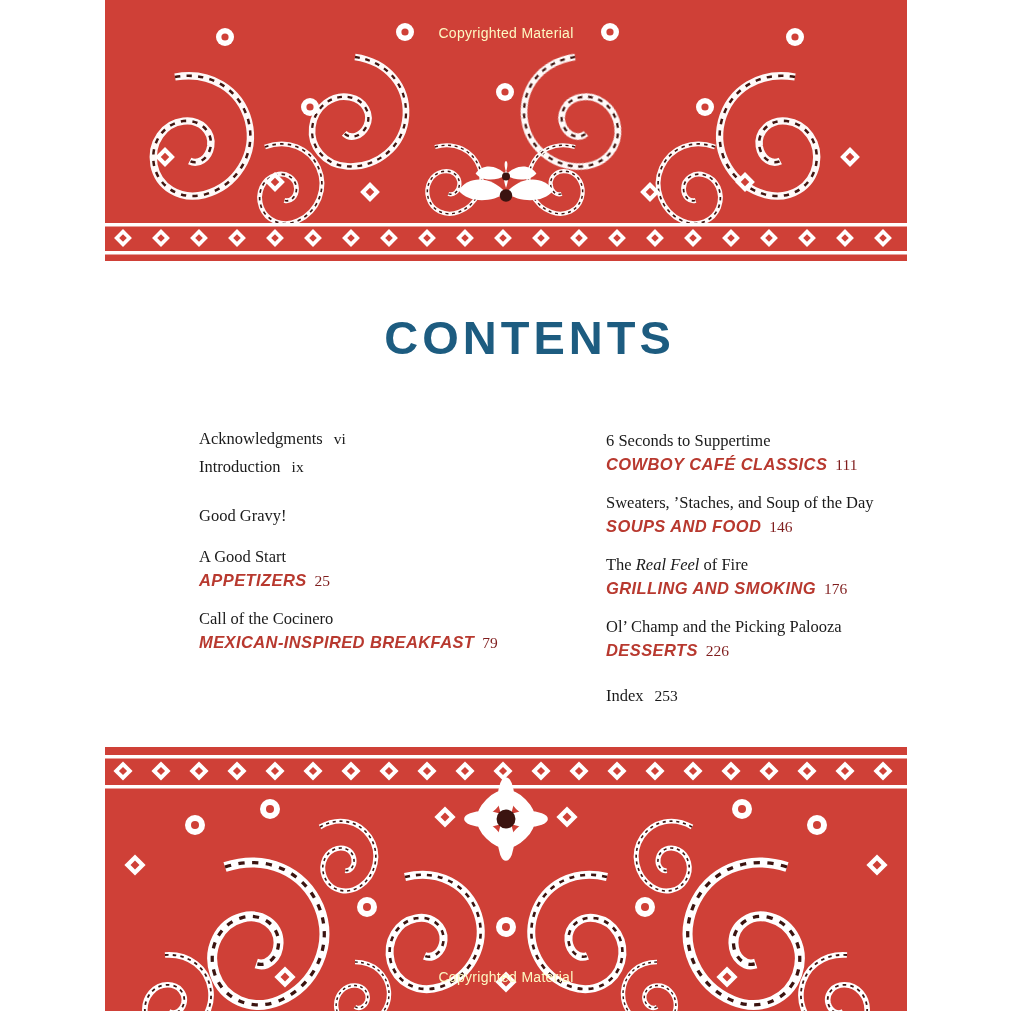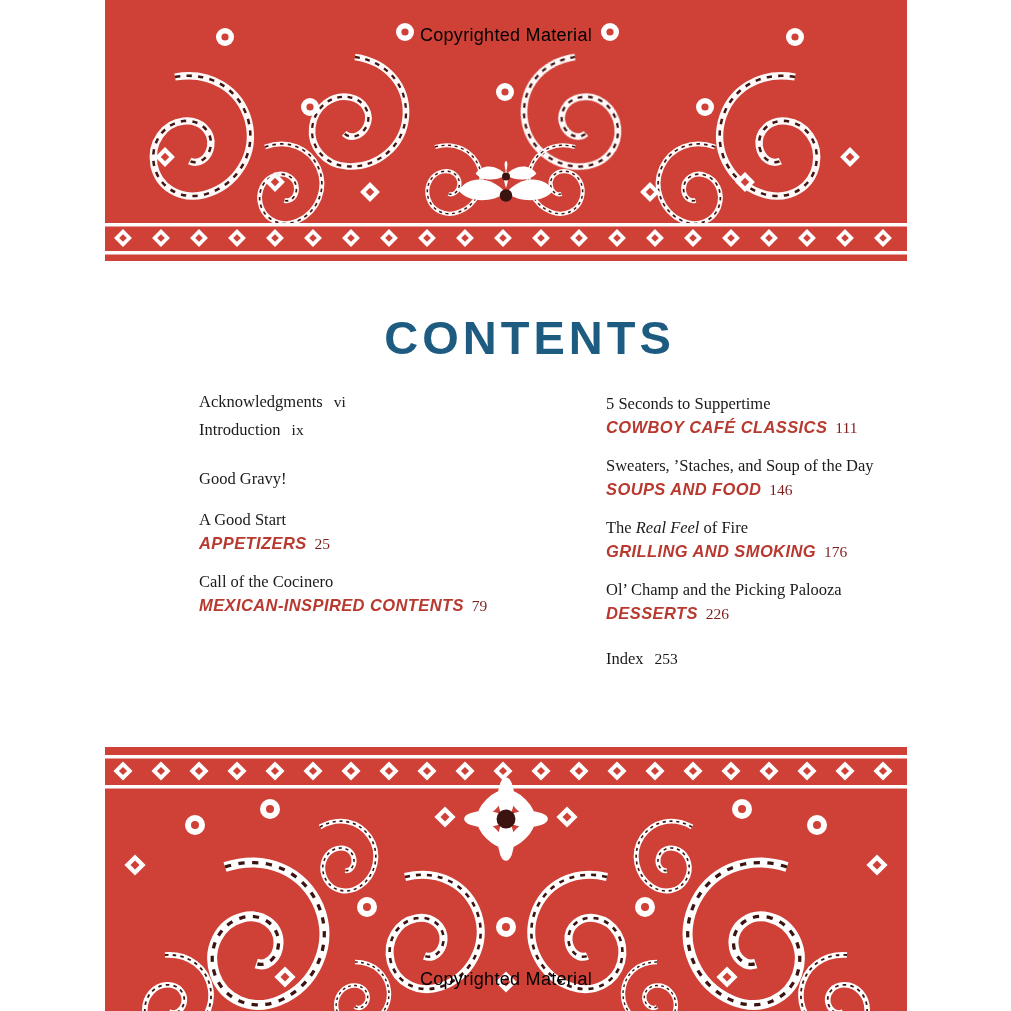--- a/index.html
+++ b/index.html
@@ -41,23 +41,23 @@
   .band .pattern {
     position: absolute;
     inset: 0;
   }
 
   .copyright {
     position: absolute;
     left: 0;
     right: 0;
     text-align: center;
-    color: #000000;
+    color: #fef9c3;
     font-family: "Liberation Sans", sans-serif;
-    font-size: 18px;
+    font-size: 14px;
     letter-spacing: 0.3px;
   }
   .copyright-top { top: 28px; }
   .copyright-bottom { top: 969px; }
 
   
   .contents-title {
     position: absolute;
     top: 310px;
     left: 0;
@@ -75,20 +75,21 @@
   .toc {
     position: absolute;
     top: 392px;
     left: 199px;
     width: 680px;
     display: flex;
     gap: 134px;
   }
   .toc-col {
     width: 273px;
+    margin-top: 37px;
   }
 
   .entry {
     margin-bottom: 17px;
   }
   .entry-sub {
     font-family: "Liberation Serif", serif;
     font-size: 16.5px;
     color: #1a1a1a;
     line-height: 1.45;
@@ -245,30 +246,30 @@
         <div class="entry-sub">A Good Start</div>
         <div class="entry-main">
           <span class="entry-title">APPETIZERS</span><span class="entry-page">25</span>
         </div>
       </div>
 
 
       <div class="entry">
         <div class="entry-sub">Call of the Cocinero</div>
         <div class="entry-main">
-          <span class="entry-title">MEXICAN-INSPIRED CONTENTS</span><span class="entry-page">79</span>
+          <span class="entry-title">MEXICAN-INSPIRED BREAKFAST</span><span class="entry-page">79</span>
         </div>
       </div>
 
     </div>
 
     <div class="toc-col">
 
       <div class="entry">
-        <div class="entry-sub">5 Seconds to Suppertime</div>
+        <div class="entry-sub">6 Seconds to Suppertime</div>
         <div class="entry-main">
           <span class="entry-title">COWBOY CAFÉ CLASSICS</span><span class="entry-page">111</span>
         </div>
       </div>
 
       <div class="entry">
         <div class="entry-sub">Sweaters, ’Staches, and Soup of the Day</div>
         <div class="entry-main">
           <span class="entry-title">SOUPS AND FOOD</span><span class="entry-page">146</span>
         </div>

